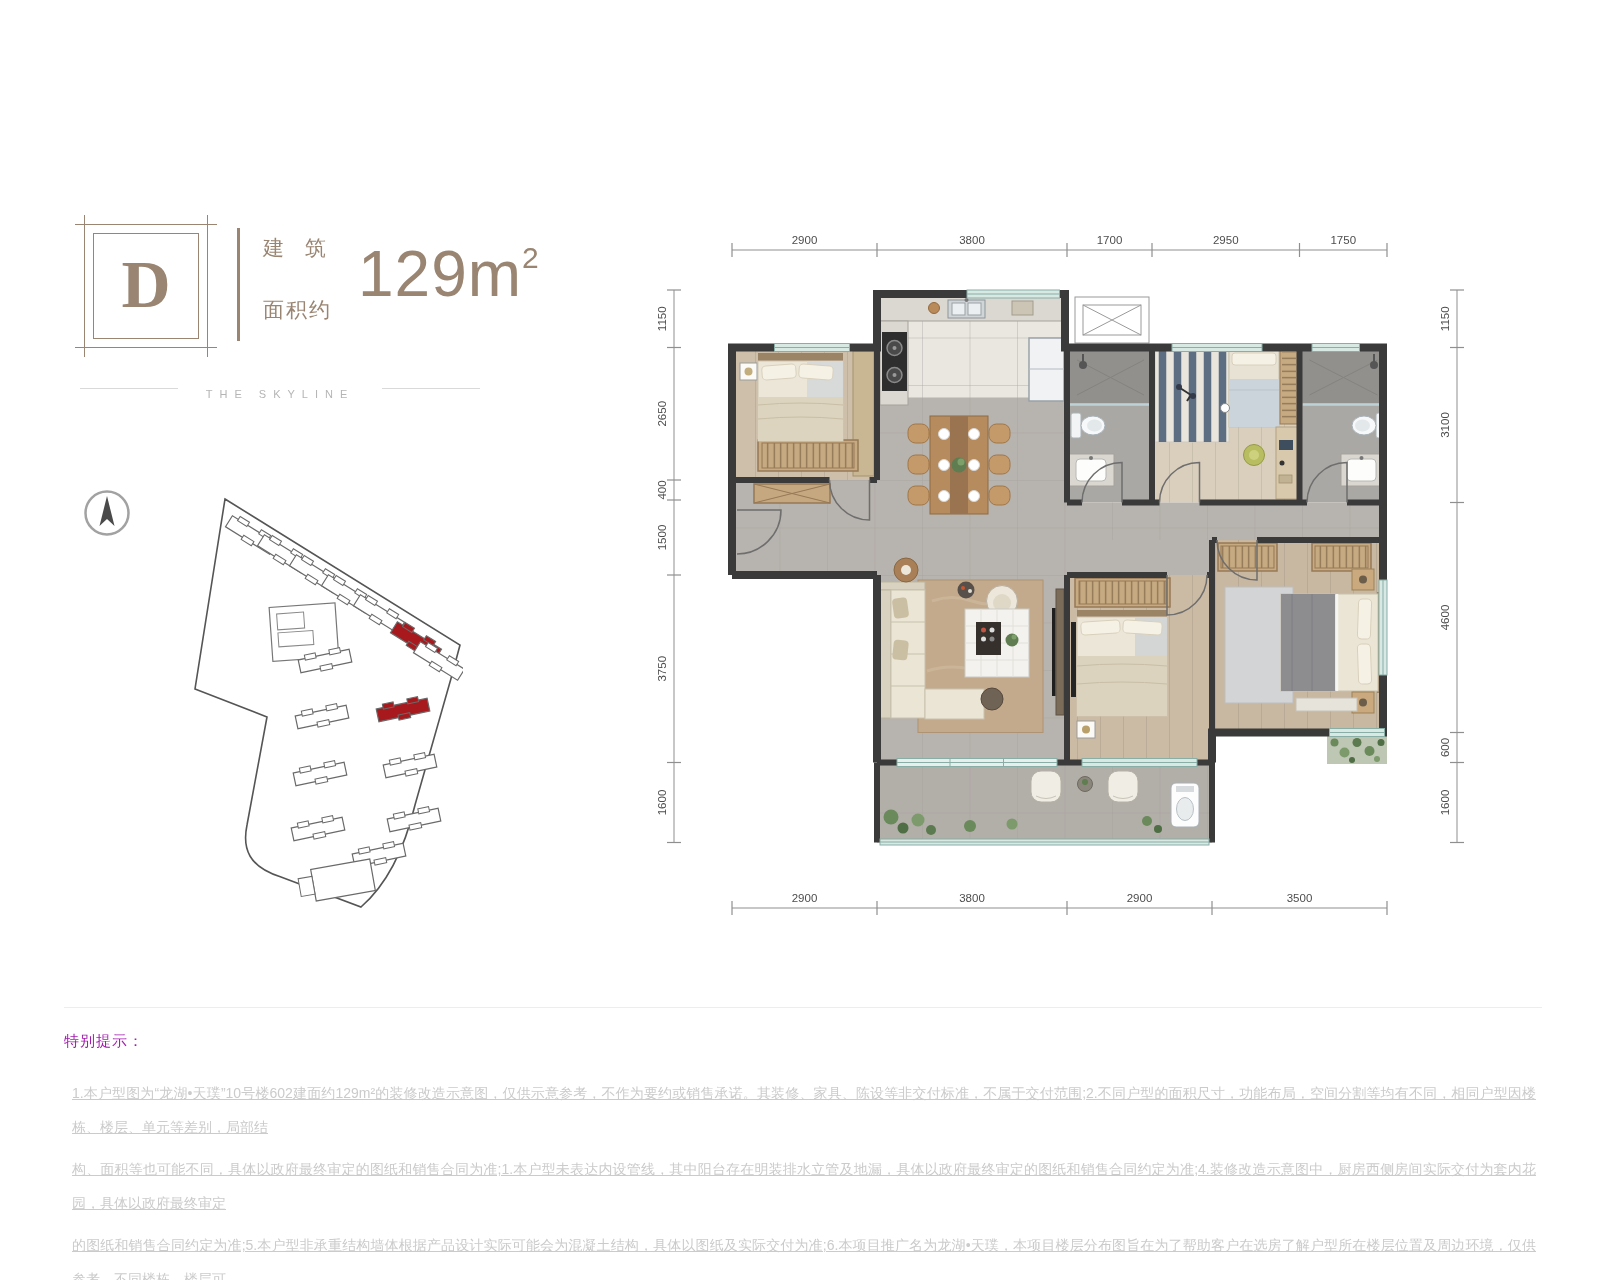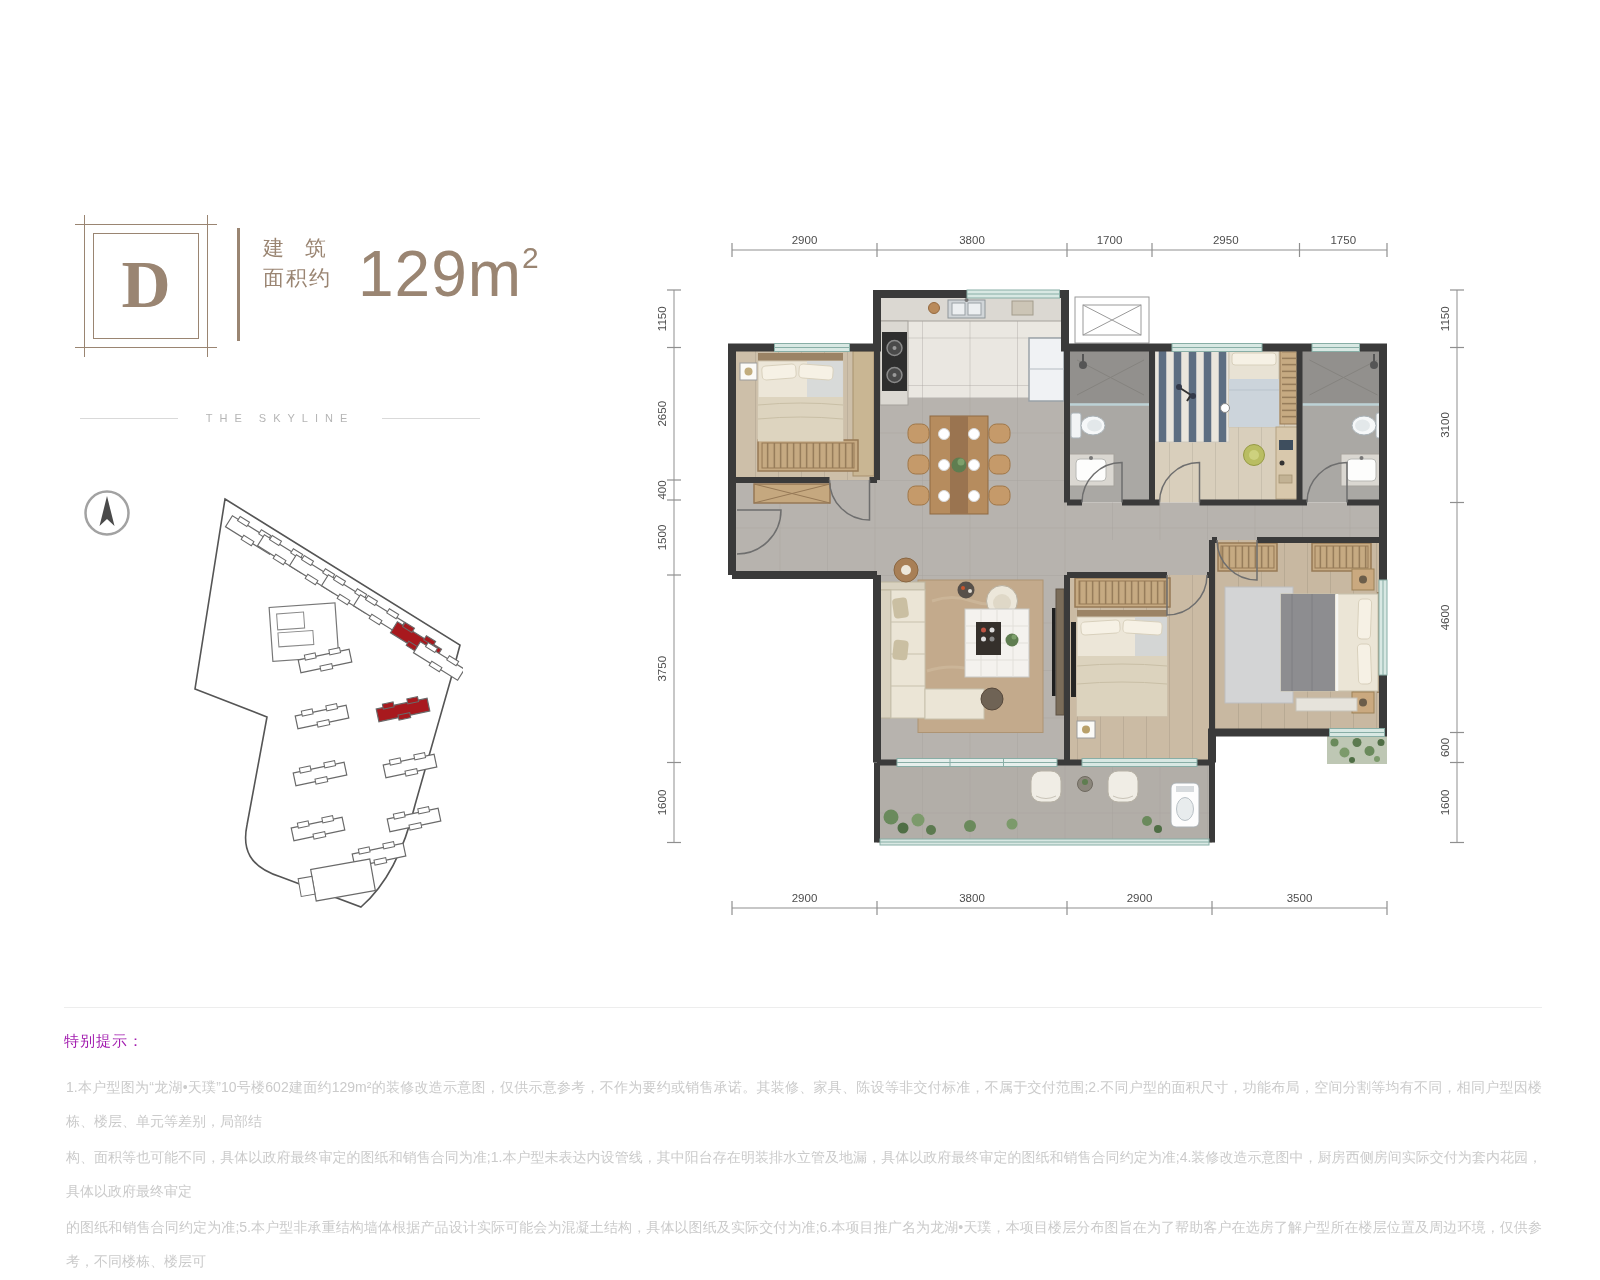--- a/index.html
+++ b/index.html
@@ -12,34 +12,34 @@
   .dl-t{left:-9px;top:0;width:142px;height:1px;}
   .dl-b{left:-9px;bottom:0;width:142px;height:1px;}
   .dl-l{top:-9px;left:0;width:1px;height:142px;}
   .dl-r{top:-9px;right:0;width:1px;height:142px;}
   .dbox-inner{position:absolute;inset:9px;border:1px solid var(--accent);}
   .dletter{position:absolute;inset:0;display:flex;align-items:center;justify-content:center;
            font-family:"Liberation Serif","DejaVu Serif",serif;font-size:68px;font-weight:600;
            color:var(--accent);padding-bottom:4px;}
   .vdiv{position:absolute;left:237px;top:228px;width:3px;height:113px;background:var(--accent);}
   .area-row{position:absolute;left:263px;top:226px;display:flex;align-items:flex-start;color:var(--accent);}
-  .area-cap{display:flex;flex-direction:column;font-size:21px;line-height:30px;letter-spacing:2px;margin-top:7px;}
+  .area-cap{display:flex;flex-direction:column;font-size:21px;line-height:30px;letter-spacing:2px;margin-top:7px;gap:32px;}
   .area-cap span:first-child{letter-spacing:0;}
   .area-num{font-size:64px;line-height:64px;margin-left:26px;letter-spacing:1px;}
   .area-num sup{font-size:30px;vertical-align:28px;}
   .layout-desc{position:absolute;left:263px;top:299px;font-size:33px;letter-spacing:11px;color:var(--accent);}
-  .skyline{position:absolute;left:80px;top:412px;width:400px;display:flex;align-items:center;gap:28px;}
+  .skyline{position:absolute;left:80px;top:388px;width:400px;display:flex;gap:28px;}
   .skyline .ln{flex:1;height:1px;background:#d9d9d9;}
   .skyline .tx{font-size:11px;letter-spacing:7px;color:#b5b5b5;white-space:nowrap;}
   
   .foot-hr{position:absolute;left:64px;top:1007px;width:1478px;height:1px;background:#ededed;}
   .disc-title{position:absolute;left:64px;top:1032px;font-size:15px;color:#a21caf;letter-spacing:1px;}
   .disc-body{position:absolute;left:64px;top:1068px;width:1480px;font-size:14px;color:var(--faint);
              line-height:34px;text-align:justify;}
-  .disc-body p{margin:2px;}
+  .disc-body p{margin:8px;text-decoration:underline;}
   svg{display:block;}
   svg text{font-family:"Liberation Sans","DejaVu Sans",sans-serif;}
 </style>
 </head>
 <body>
 
 <div id="page">
 
   <div class="dbox">
     <div class="dline dl-t"></div>

